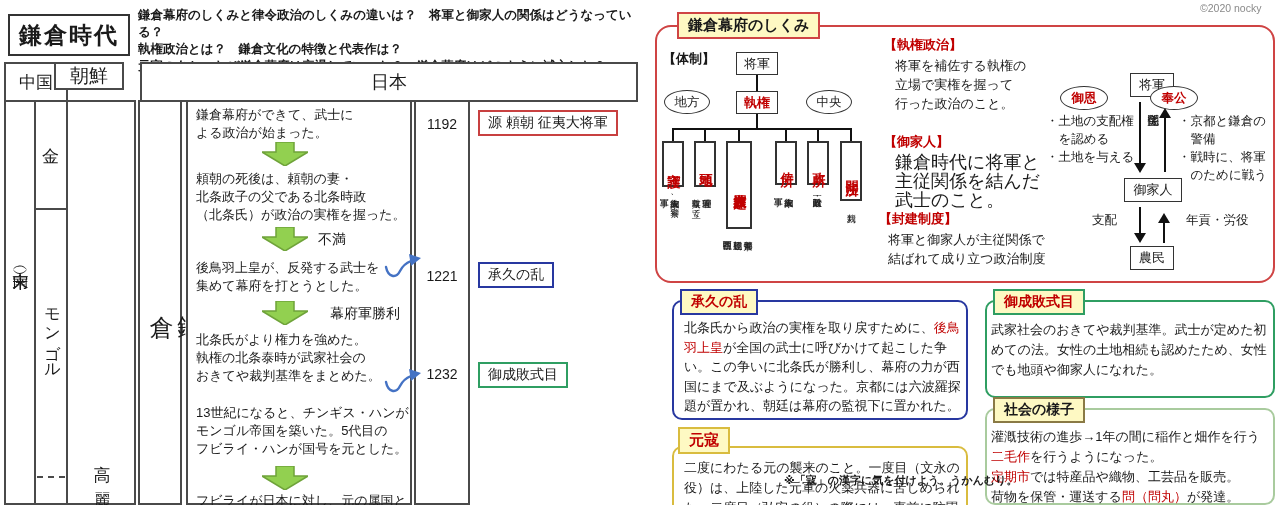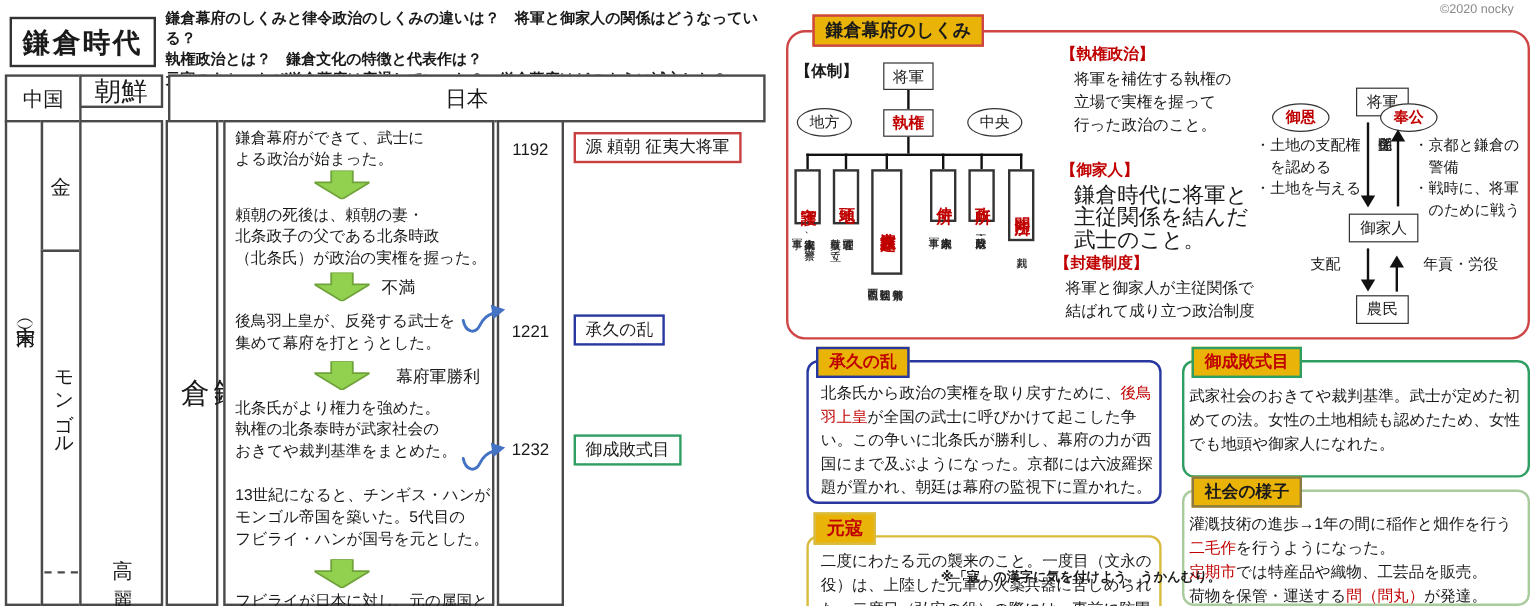--- a/index.html
+++ b/index.html
@@ -21,38 +21,38 @@
   .desc{position:absolute;font-size:9px;color:#222;letter-spacing:0px;}
   .ell{position:absolute;border:1.5px solid #333;border-radius:50%;box-sizing:border-box;
        display:flex;align-items:center;justify-content:center;font-size:12.5px;background:#fff;}
   .tl{position:absolute;font-size:13px;line-height:18px;color:#1a1a1a;}
   .tag{position:absolute;font-size:14px;color:#1a1a1a;padding:2px 8px;background:#fff;
        box-sizing:border-box;white-space:nowrap;}
   .line{position:absolute;background:#111;}
   .ah-down{position:absolute;width:0;height:0;border:6px solid transparent;border-top:10px solid #111;}
   .ah-up{position:absolute;width:0;height:0;border:6px solid transparent;border-bottom:10px solid #111;}
   .secbody{position:absolute;border:2px solid;border-radius:10px;box-sizing:border-box;background:#fff;}
-  .sectitle{position:absolute;border:2px solid;background:#eab308;padding:2px 9px;
+  .sectitle{position:absolute;border:2px solid;background:#fef9c3;padding:2px 9px;
             font-size:14px;font-weight:bold;white-space:nowrap;z-index:3;}
   .sectext{position:absolute;font-size:13px;line-height:20px;color:#1a1a1a;z-index:2;}
 </style>
 </head>
 <body>
 
 <div id="page">
 
   <div class="cell center" style="left:8px;top:14px;width:122px;height:42px;border-color:#333;">
     <span style="font-size:23px;font-weight:bold;letter-spacing:2px;">鎌倉時代</span>
   </div>
   <div class="abs pre" style="left:138px;top:7px;width:505px;font-size:12.5px;font-weight:bold;line-height:17px;">鎌倉幕府のしくみと律令政治のしくみの違いは？　将軍と御家人の関係はどうなっている？
 執権政治とは？　鎌倉文化の特徴と代表作は？
 元寇のあと、なぜ鎌倉幕府は衰退していった？　鎌倉幕府はどのように滅亡した？</div>
 
   <div class="cell center" style="left:4px;top:62px;width:64px;height:40px;font-size:17px;">中国</div>
-  <div class="cell center" style="left:66px;top:62px;width:70px;height:28px;font-size:22px;">朝鮮</div>
+  <div class="cell center" style="left:54px;top:62px;width:70px;height:28px;font-size:19px;">朝鮮</div>
   <div class="cell center" style="left:140px;top:62px;width:498px;height:40px;font-size:18px;">日本</div>
 
   <div class="cell" style="left:4px;top:100px;width:32px;height:405px;"></div>
   <span class="abs vt" style="left:11px;top:260px;font-size:16px;">宋（南宋）</span>
 
   <div class="cell" style="left:34px;top:100px;width:34px;height:110px;"></div>
   <span class="abs" style="left:42px;top:145px;font-size:17px;">金</span>
   <div class="cell" style="left:34px;top:208px;width:34px;height:297px;"></div>
   <span class="abs vt" style="left:43px;top:298px;font-size:16px;">モンゴル</span>
   <div class="abs" style="left:37px;top:476px;width:28px;border-top:2px dashed #4a4a4a;"></div>

